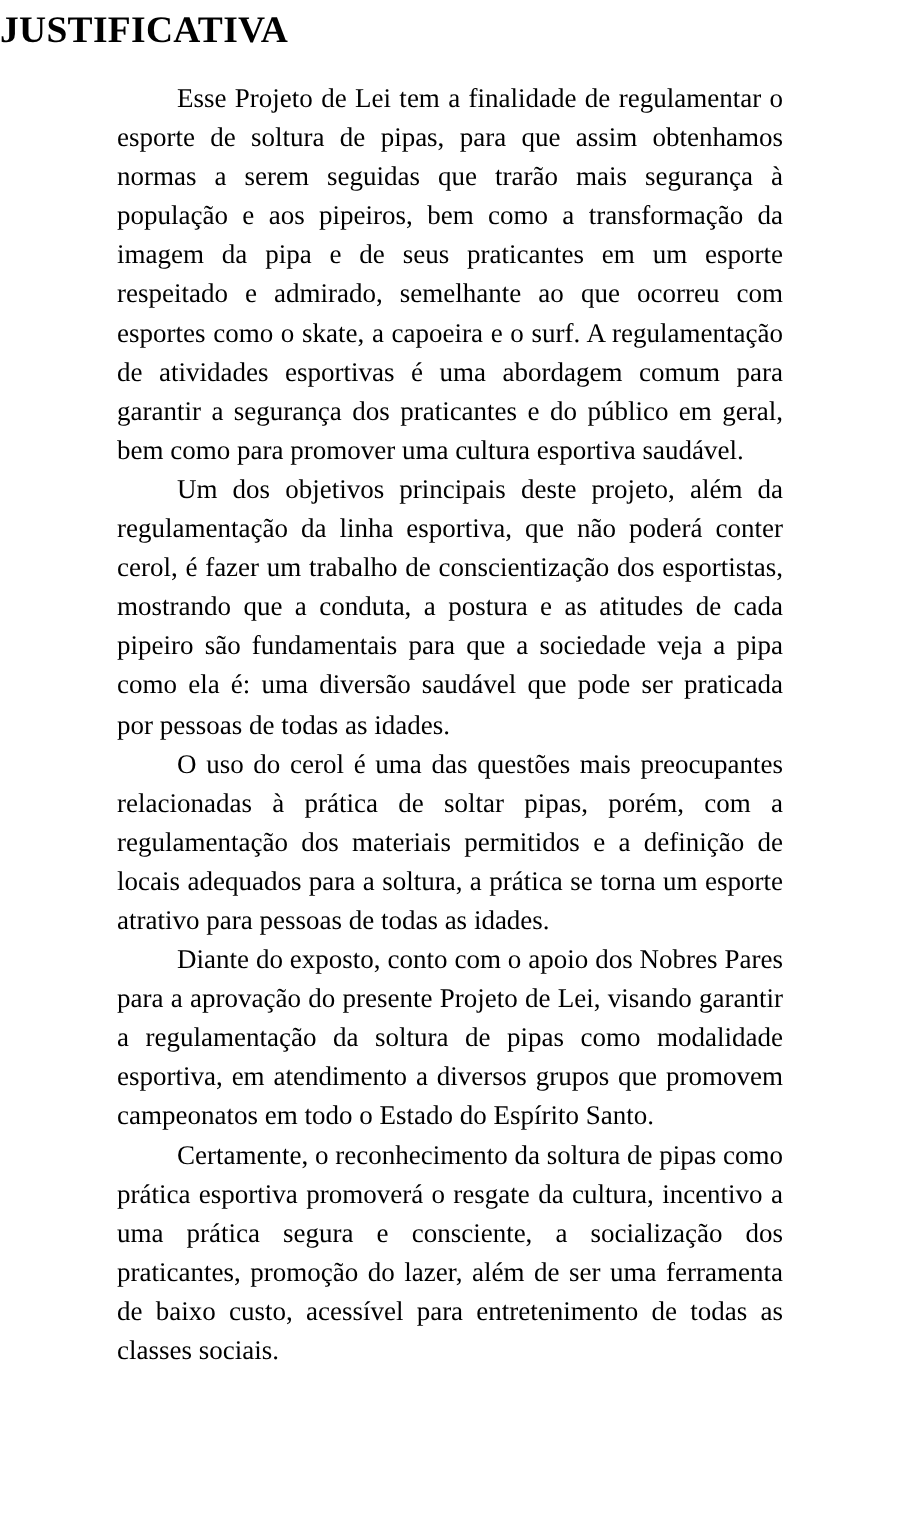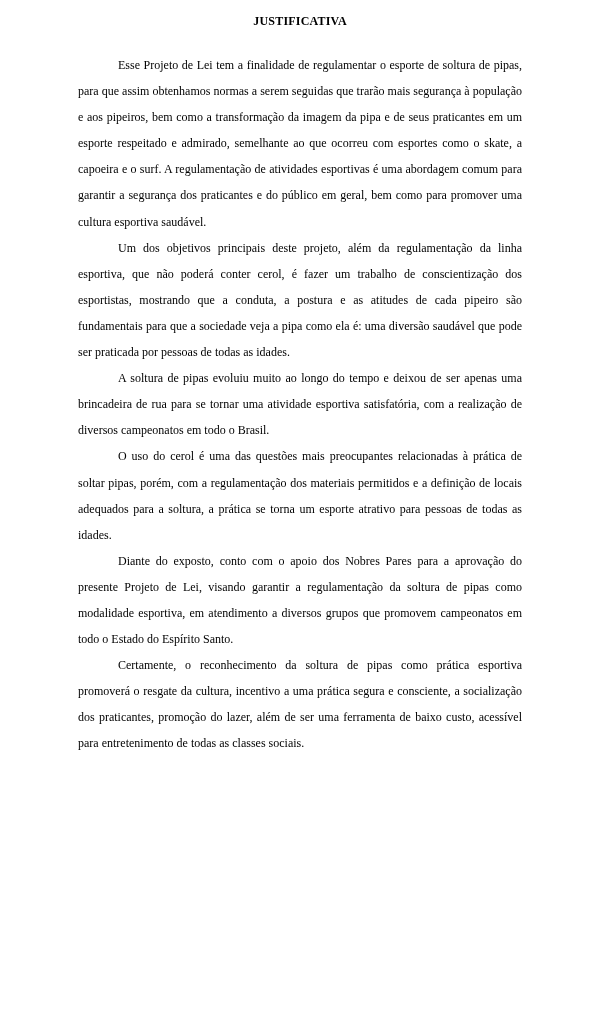--- a/index.html
+++ b/index.html
@@ -16,37 +16,36 @@
     -webkit-font-smoothing: antialiased;
   }
   .page {
     width: 600px;
     height: 1025px;
     box-sizing: border-box;
     padding: 0;
     position: relative;
   }
   .doc-title {
-    text-align: center;
     font-weight: bold;
-    font-size: 12px;
+    font-size: 25px;
     line-height: 26px;
     letter-spacing: 0.2px;
     margin: 8px 0 0 0;
     padding: 0;
   }
   .body-block {
     margin: 0 auto;
     width: 444px;       
     padding-top: 18px;
   }
   p.para {
     margin: 0;
     padding: 0;
-    font-size: 12px;
+    font-size: 18px;
     line-height: 26.1px;
     text-align: justify;
     text-justify: inter-word;
     text-indent: 40px;
     hyphens: none;
   }
   .sig-block {
     width: 444px;
     margin: 0 auto;
     padding-top: 26px;
@@ -55,21 +54,20 @@
 </head>
 <body>
 
 <div class="page">
 
   <h1 class="doc-title">JUSTIFICATIVA</h1>
 
   <div class="body-block">
     <p class="para">Esse Projeto de Lei tem a finalidade de regulamentar o esporte de soltura de pipas, para que assim obtenhamos normas a serem seguidas que trarão mais segurança à população e aos pipeiros, bem como a transformação da imagem da pipa e de seus praticantes em um esporte respeitado e admirado, semelhante ao que ocorreu com esportes como o skate, a capoeira e o surf. A regulamentação de atividades esportivas é uma abordagem comum para garantir a segurança dos praticantes e do público em geral, bem como para promover uma cultura esportiva saudável.</p>
     <p class="para">Um dos objetivos principais deste projeto, além da regulamentação da linha esportiva, que não poderá conter cerol, é fazer um trabalho de conscientização dos esportistas, mostrando que a conduta, a postura e as atitudes de cada pipeiro são fundamentais para que a sociedade veja a pipa como ela é: uma diversão saudável que pode ser praticada por pessoas de todas as idades.</p>
-    <p class="para">A soltura de pipas evoluiu muito ao longo do tempo e deixou de ser apenas uma brincadeira de rua para se tornar uma atividade esportiva satisfatória, com a realização de diversos campeonatos em todo o Brasil.</p>
     <p class="para">O uso do cerol é uma das questões mais preocupantes relacionadas à prática de soltar pipas, porém, com a regulamentação dos materiais permitidos e a definição de locais adequados para a soltura, a prática se torna um esporte atrativo para pessoas de todas as idades.</p>
     <p class="para">Diante do exposto, conto com o apoio dos Nobres Pares para a aprovação do presente Projeto de Lei, visando garantir a regulamentação da soltura de pipas como modalidade esportiva, em atendimento a diversos grupos que promovem campeonatos em todo o Estado do Espírito Santo.</p>
     <p class="para">Certamente, o reconhecimento da soltura de pipas como prática esportiva promoverá o resgate da cultura, incentivo a uma prática segura e consciente, a socialização dos praticantes, promoção do lazer, além de ser uma ferramenta de baixo custo, acessível para entretenimento de todas as classes sociais.</p>
   </div>
 
   <div class="sig-block">
     
     
     
   </div>

